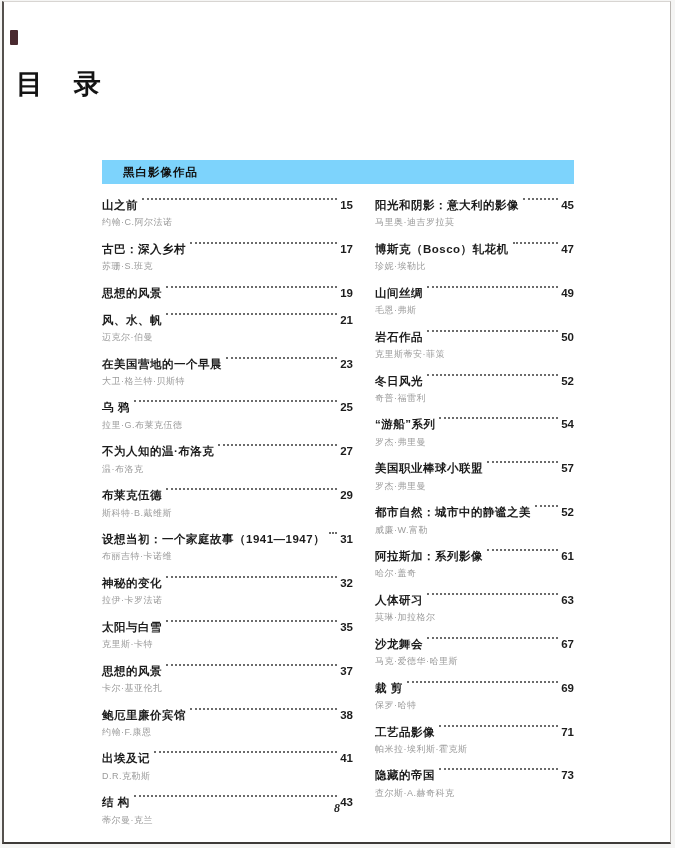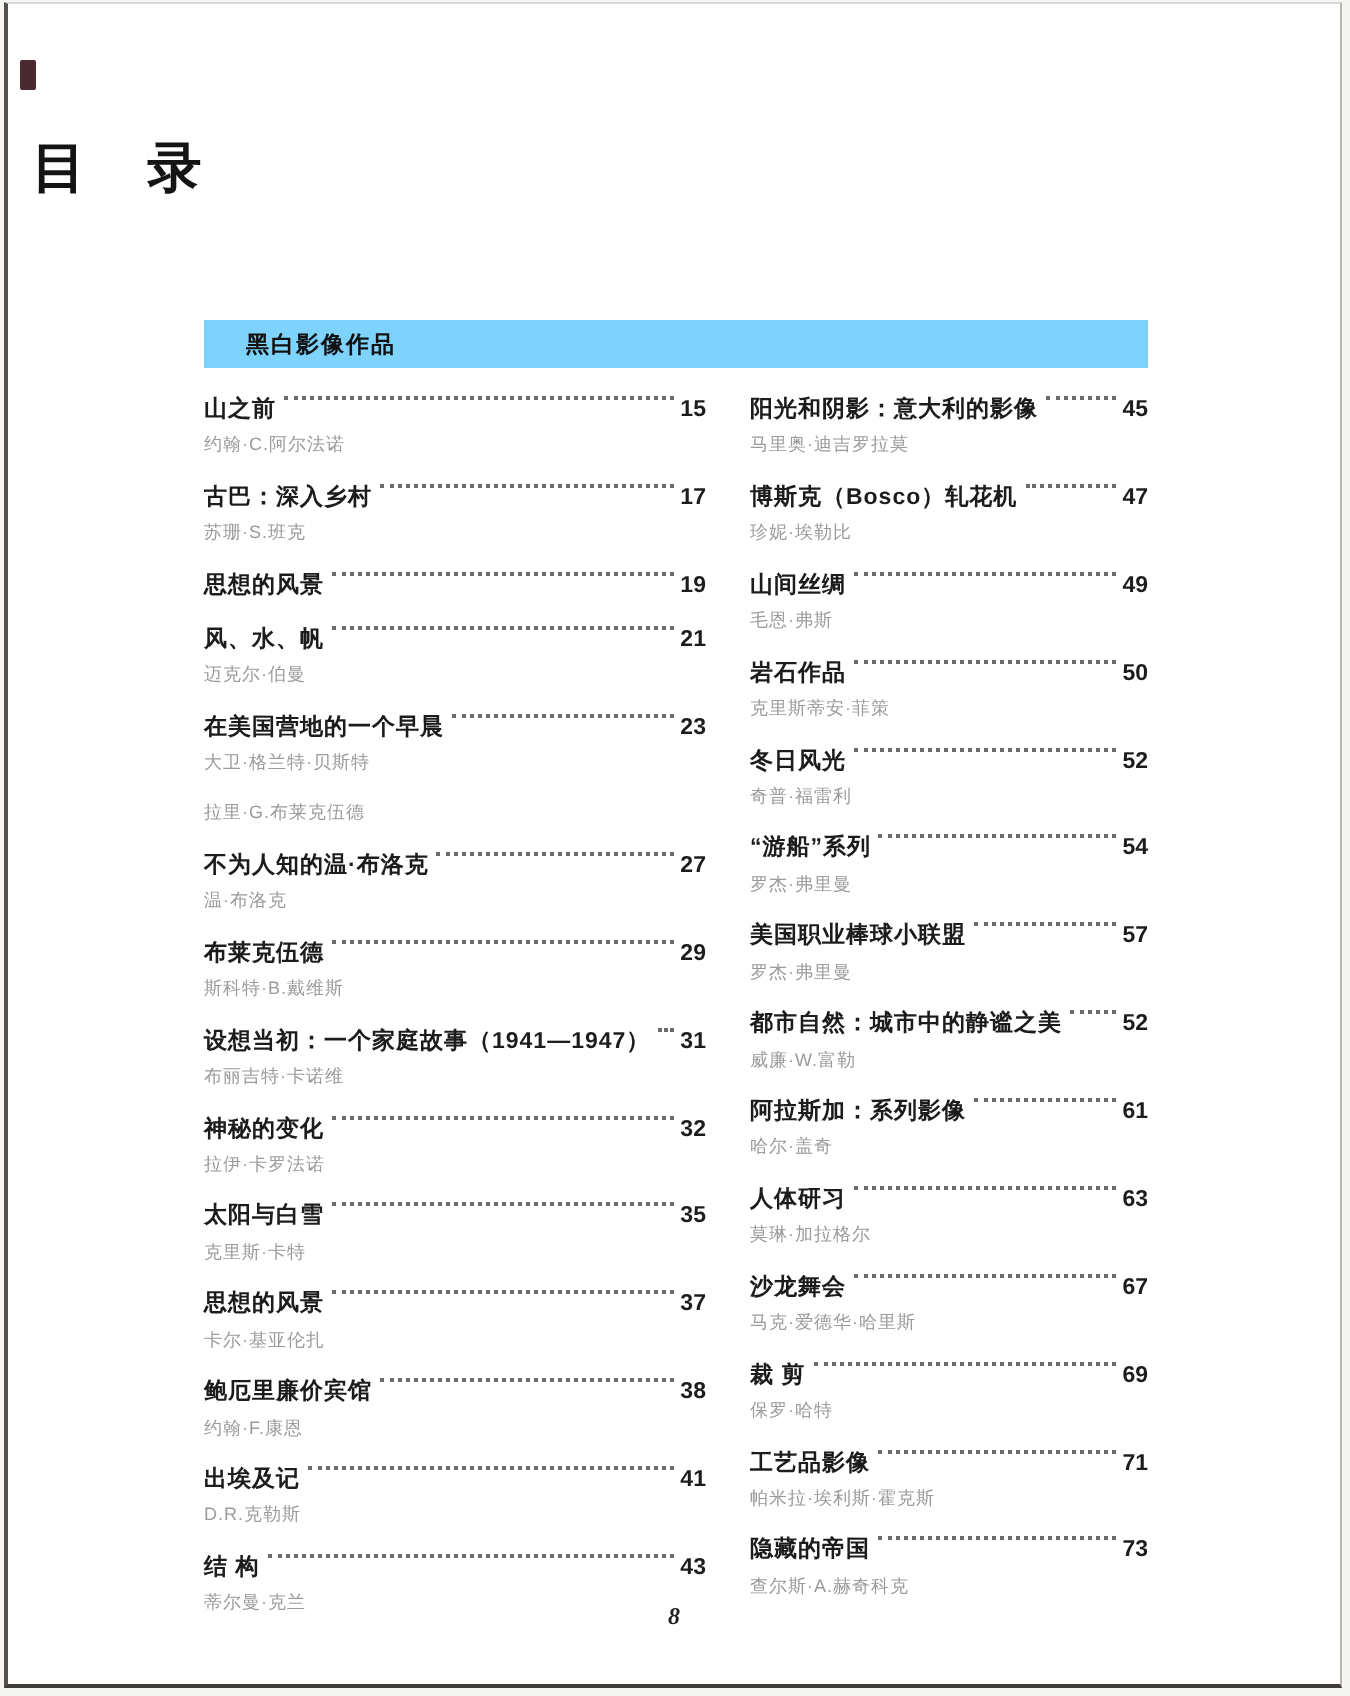--- a/index.html
+++ b/index.html
@@ -145,20 +145,25 @@
           </div>
           <div class="entry">
             <div class="entry-line">
               <span class="entry-title">在美国营地的一个早晨</span>
               <span class="leader"></span>
               <span class="entry-page">23</span>
             </div>
             <div class="entry-author">大卫·格兰特·贝斯特</div>
           </div>
           <div class="entry">
+            <div class="entry-line">
+              <span class="entry-title">乌 鸦</span>
+              <span class="leader"></span>
+              <span class="entry-page">25</span>
+            </div>
             <div class="entry-author">拉里·G.布莱克伍德</div>
           </div>
           <div class="entry">
             <div class="entry-line">
               <span class="entry-title">不为人知的温·布洛克</span>
               <span class="leader"></span>
               <span class="entry-page">27</span>
             </div>
             <div class="entry-author">温·布洛克</div>
           </div>

